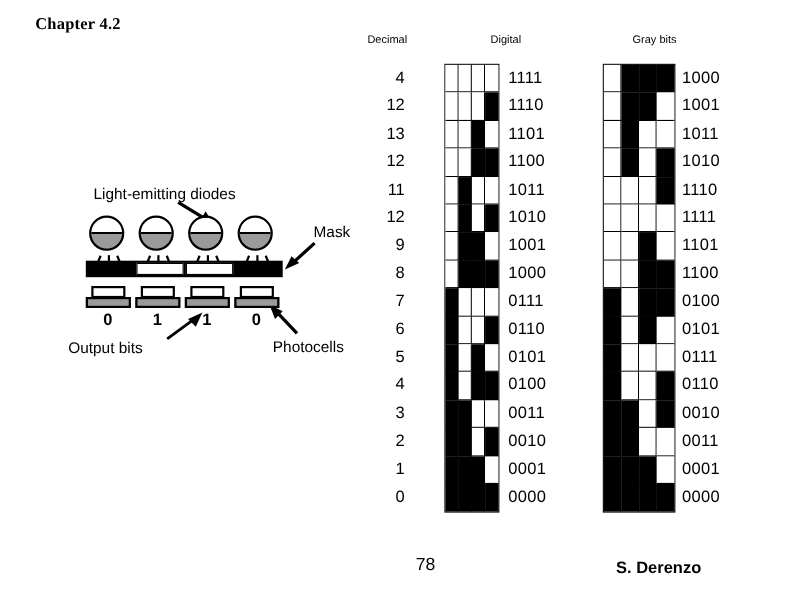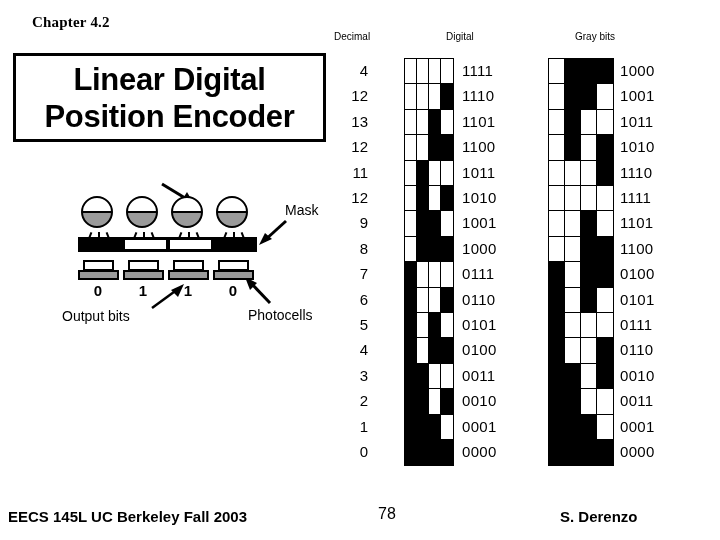--- a/index.html
+++ b/index.html
@@ -93,27 +93,24 @@
   #footer-page{position:absolute;left:378px;top:505px;font-size:16px;white-space:nowrap;}
   #footer-right{position:absolute;left:560px;top:508px;font-size:15px;font-weight:bold;white-space:nowrap;}
 </style>
 </head>
 <body>
 
 <div class="slide">
 
   <div id="chapter">Chapter 4.2</div>
 
-  <div id="title-box">
-    <div class="tline">Linear Digital</div>
-    <div class="tline">Position Encoder</div>
-  </div>
 
   <div id="diagram">
 
+    <div class="lbl" id="led-label">Light-emitting diodes</div>
     <div class="lbl" id="mask-label">Mask</div>
     <div class="lbl" id="photocell-label">Photocells</div>
     <div class="lbl" id="outbits-label">Output bits</div>
 
     <div class="arrow" style="left:160px;top:22px;">
       <svg width="42" height="26" viewBox="0 0 42 26">
         <path d="M2 2 L30 19" stroke="#000" stroke-width="3" fill="none"></path>
         <path d="M34 22 L22 18 L27 10 Z" fill="#000"></path>
       </svg>
     </div>
@@ -386,17 +383,16 @@
         <div class="code" style="left: 300px; top: 265.6px;">0101</div>
         <div class="code" style="left: 300px; top: 291px;">0111</div>
         <div class="code" style="left: 300px; top: 316.4px;">0110</div>
         <div class="code" style="left: 300px; top: 341.8px;">0010</div>
         <div class="code" style="left: 300px; top: 367.2px;">0011</div>
         <div class="code" style="left: 300px; top: 392.6px;">0001</div>
         <div class="code" style="left: 300px; top: 418px;">0000</div>
       </div>
   </div>
 
-  <div id="footer-left">EECS 145L UC Berkeley Fall 2003</div>
   <div id="footer-page">78</div>
   <div id="footer-right">S. Derenzo</div>
 
 </div>
 
 </body></html>

